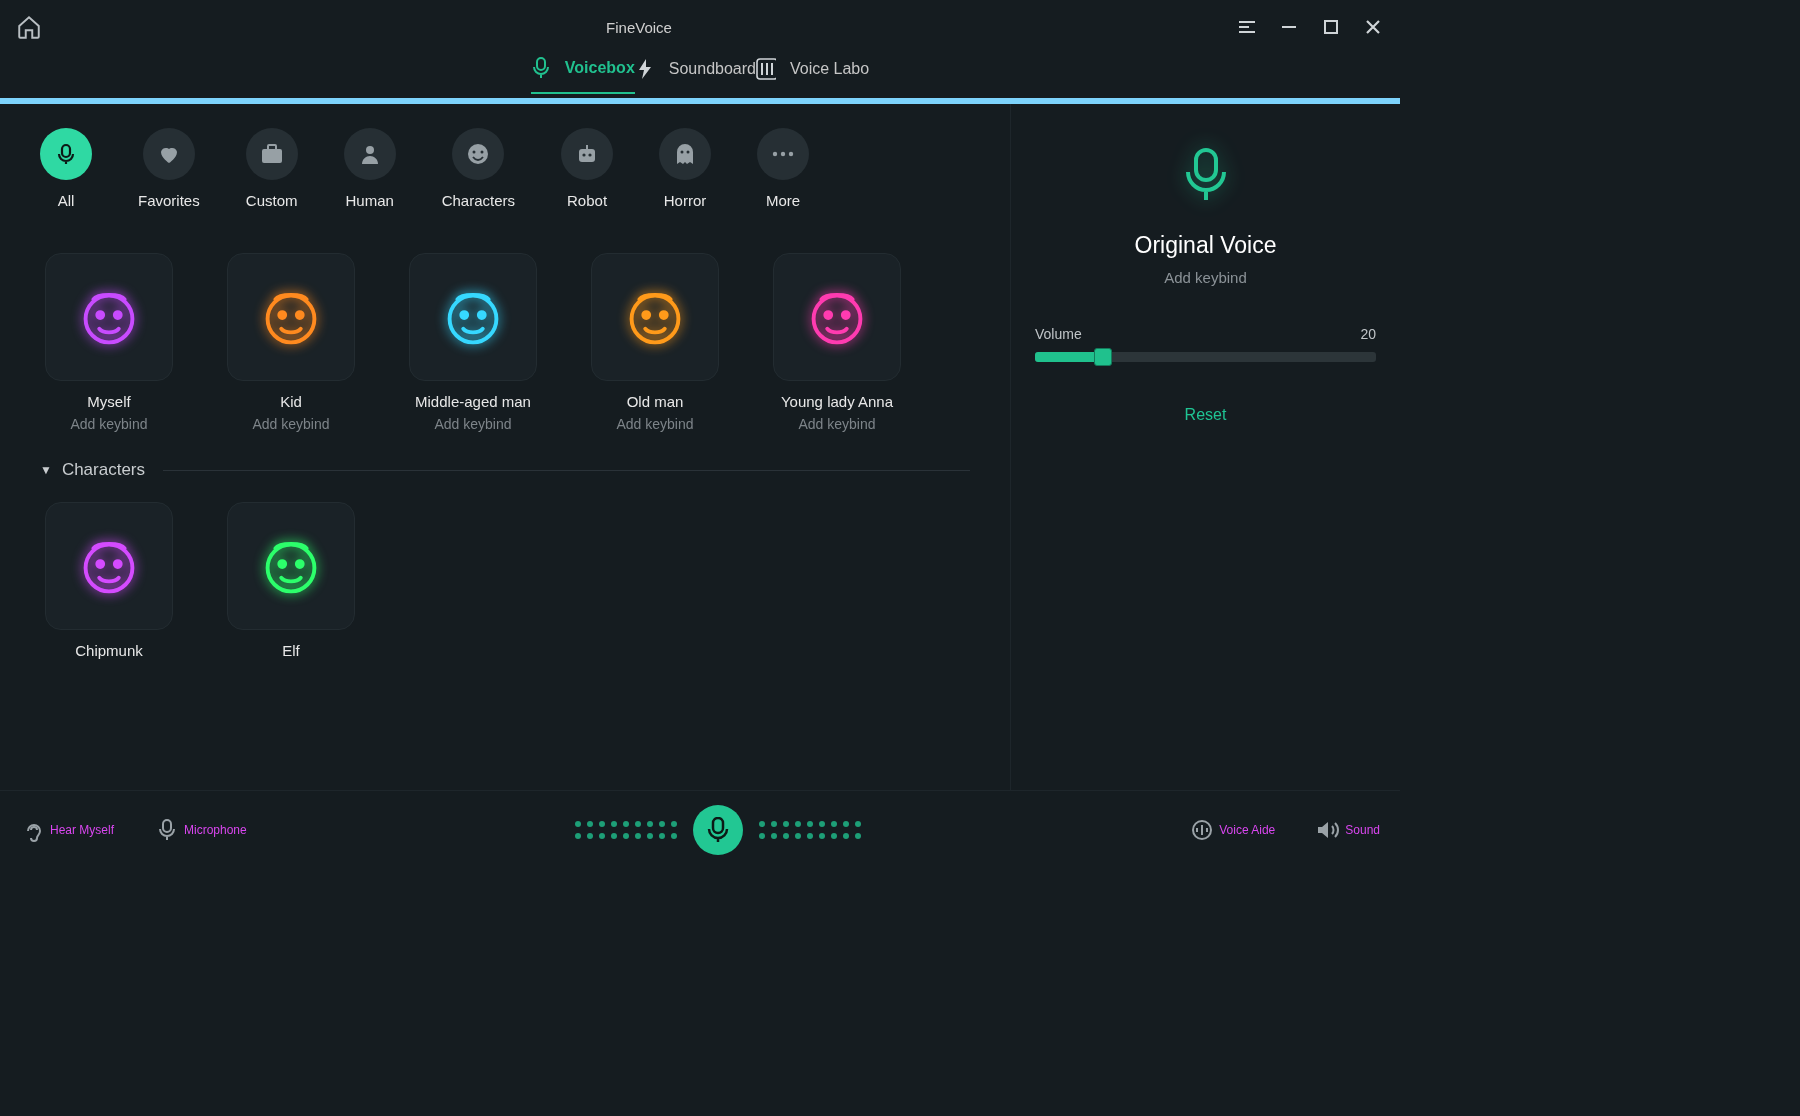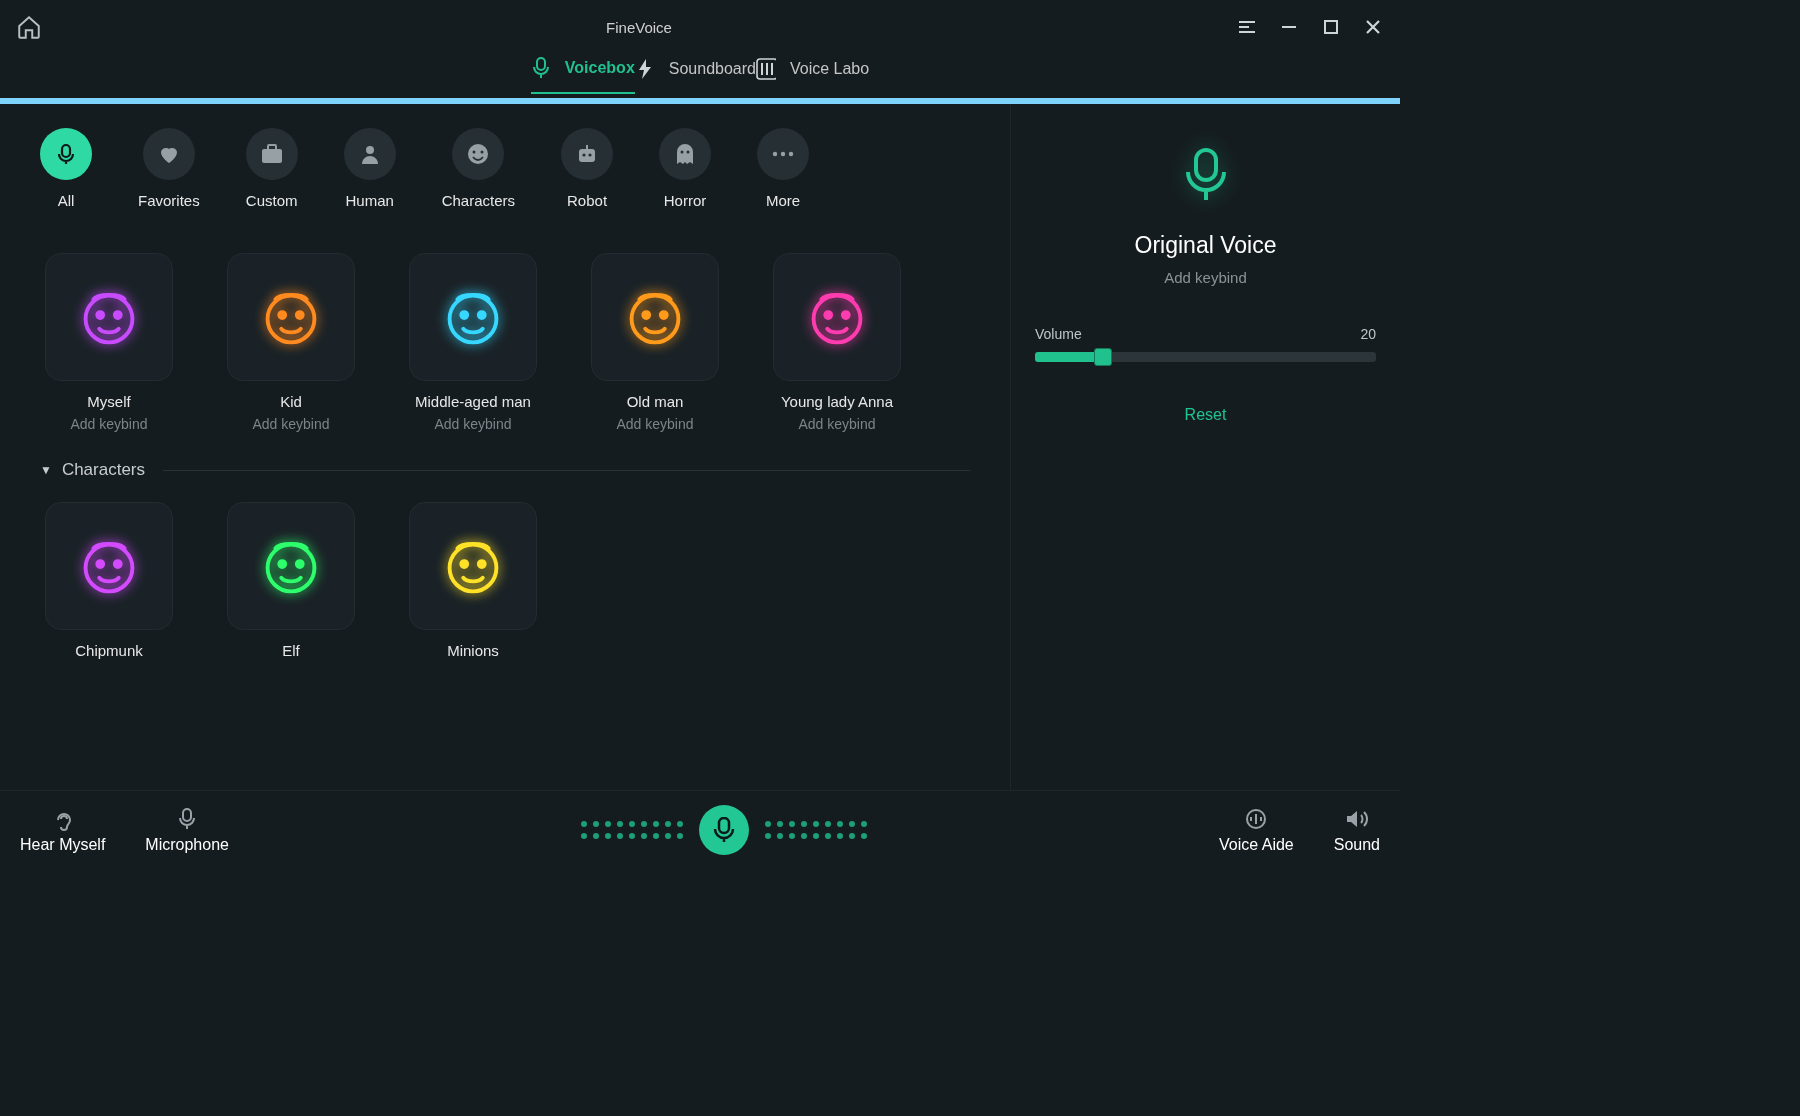--- a/index.html
+++ b/index.html
@@ -40,21 +40,21 @@
 .side .pv-name { font-size: 23px; font-weight: 400; color: #fff; margin-bottom: 10px; }
 .side .pv-key { font-size: 15px; color: #8b9297; margin-bottom: 40px; cursor: pointer; }
 .side .vol-row { width: 100%; display: flex; justify-content: space-between; font-size: 14px; color: #c0c5c8; margin-bottom: 10px; }
 .side .slider { width: 100%; height: 10px; background: #2c3539; border-radius: 3px; position: relative; margin-bottom: 44px; cursor: pointer; }
 .side .slider .fill { position: absolute; left:0; top:0; bottom:0; background: #20c18d; border-radius: 3px; }
 .side .slider .thumb { position: absolute; top: -4px; width: 18px; height: 18px; background: #20c18d; border-radius: 3px; border:1px solid #137a5b; transform: translateX(-50%); }
 .side .reset { color: #1fc493; font-size: 16px; cursor: pointer; }
 
 .footer { height: 78px; border-top: 1px solid #1e262b; display: flex; align-items: center; padding: 0 20px; }
 .footer .fgroup { display: flex; gap: 40px; }
-.footer .fitem { display: flex; flex-direction: column; align-items: center; gap: 4px; font-size: 16px; color: #ffffff; cursor: pointer; }
+.footer .fitem { display: flex; align-items: center; gap: 4px; font-size: 12px; color: #d946ef; cursor: pointer; }
 .footer .fitem .fi-icon { width: 26px; height: 26px; display:flex; align-items:center; justify-content:center; }
 .footer .center { flex: 1; display: flex; align-items: center; justify-content: center; gap: 16px; }
 .footer .mic-btn { width: 50px; height: 50px; border-radius: 50%; background: #22c793; display: flex; align-items: center; justify-content: center; cursor: pointer; }
 .footer .dots { display: flex; gap: 6px; }
 .footer .dots span { width: 6px; height: 6px; border-radius: 50%; background: #1d9f77; }
 
 svg { display: block; }
 </style>
 </head>
 <body>
@@ -290,32 +290,20 @@
             <svg width="78" height="78" viewBox="0 0 80 80" fill="none" stroke="#2cff6b" stroke-width="4" stroke-linecap="round" style="filter:drop-shadow(0 0 6px #2cff6b)">
               <circle cx="40" cy="42" r="24"></circle>
               <circle cx="31" cy="38" r="3" fill="#2cff6b"></circle>
               <circle cx="49" cy="38" r="3" fill="#2cff6b"></circle>
               <path d="M30 52c4 5 16 5 20 0"></path>
               <path d="M24 22c4-6 28-6 32 0"></path>
             </svg>
           </div>
           <div class="v-name">Elf</div>
         </div>
-        <div class="voice">
-          <div class="v-icon">
-            <svg width="78" height="78" viewBox="0 0 80 80" fill="none" stroke="#ffe128" stroke-width="4" stroke-linecap="round" style="filter:drop-shadow(0 0 6px #ffe128)">
-              <circle cx="40" cy="42" r="24"></circle>
-              <circle cx="31" cy="38" r="3" fill="#ffe128"></circle>
-              <circle cx="49" cy="38" r="3" fill="#ffe128"></circle>
-              <path d="M30 52c4 5 16 5 20 0"></path>
-              <path d="M24 22c4-6 28-6 32 0"></path>
-            </svg>
-          </div>
-          <div class="v-name">Minions</div>
-        </div>
       </div>
   </div>
 
   <div class="side">
     <div class="big-mic">
       <svg width="64" height="64" fill="none" stroke="#22c793" stroke-width="4" style="filter:drop-shadow(0 0 10px #22c79377)">
           <rect x="22" y="8" width="20" height="30" rx="10"></rect>
           <path d="M14 30a18 18 0 0 0 36 0M32 48v10"></path>
         </svg>
     </div>

